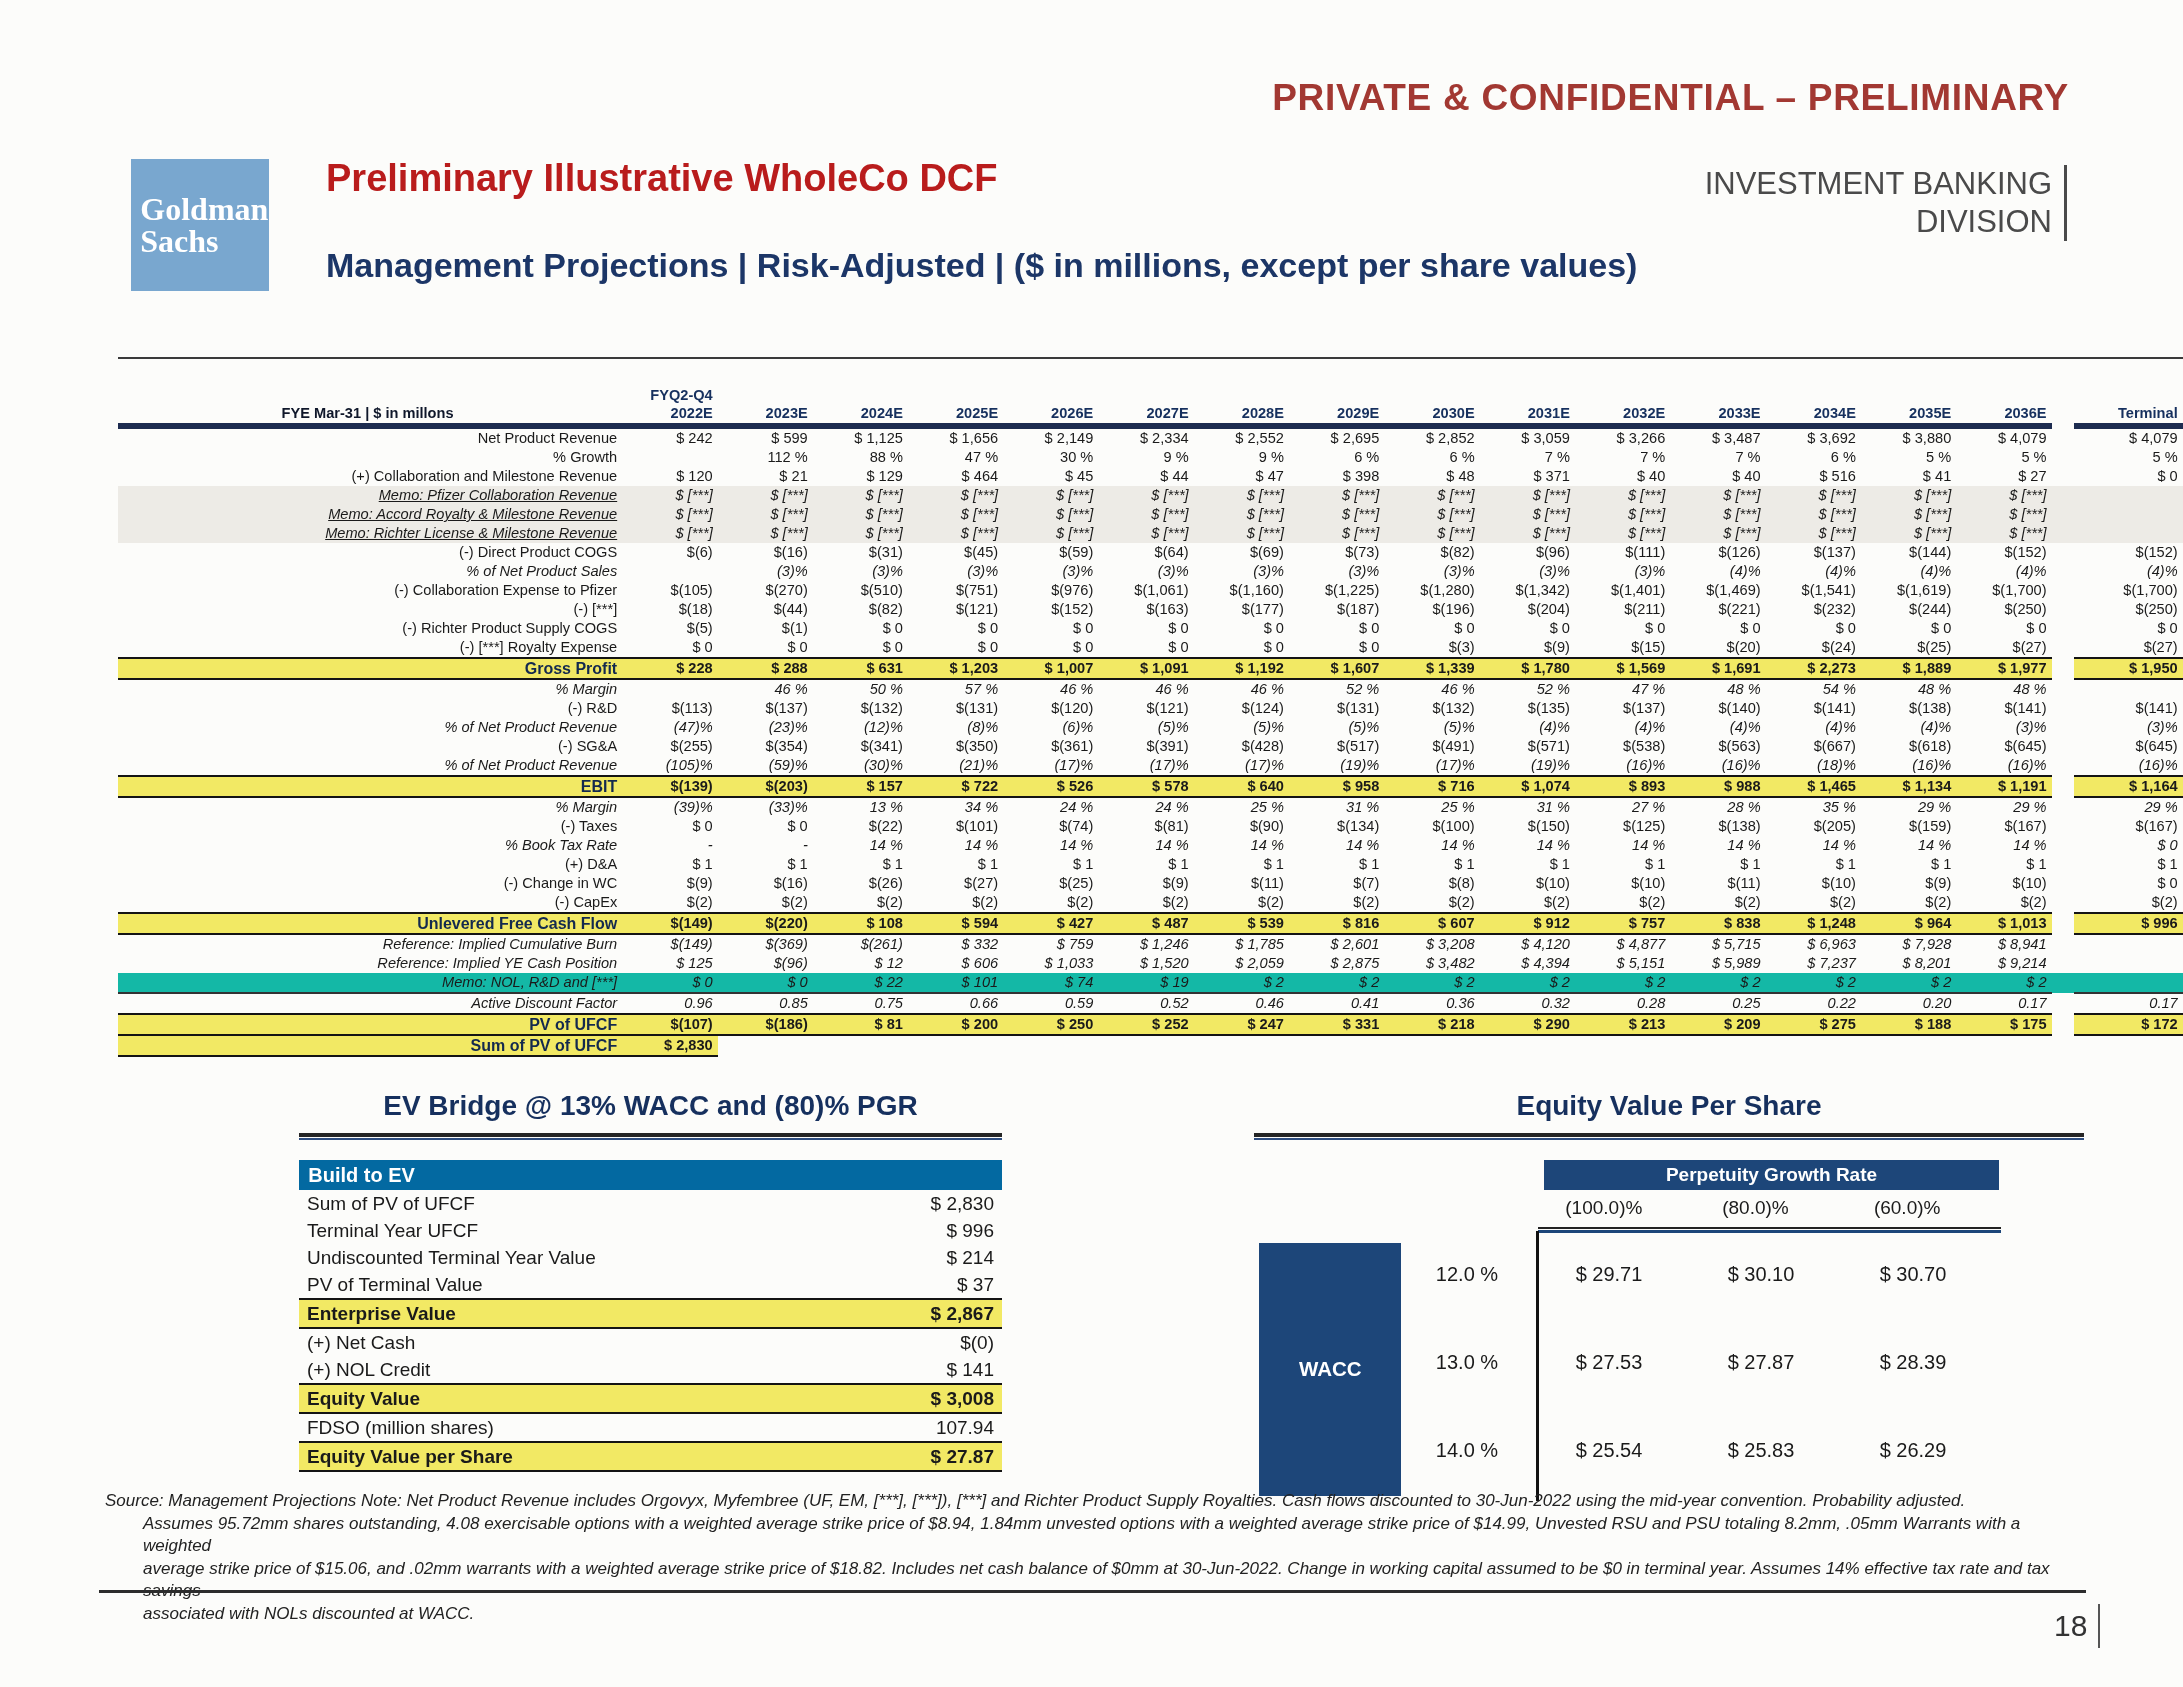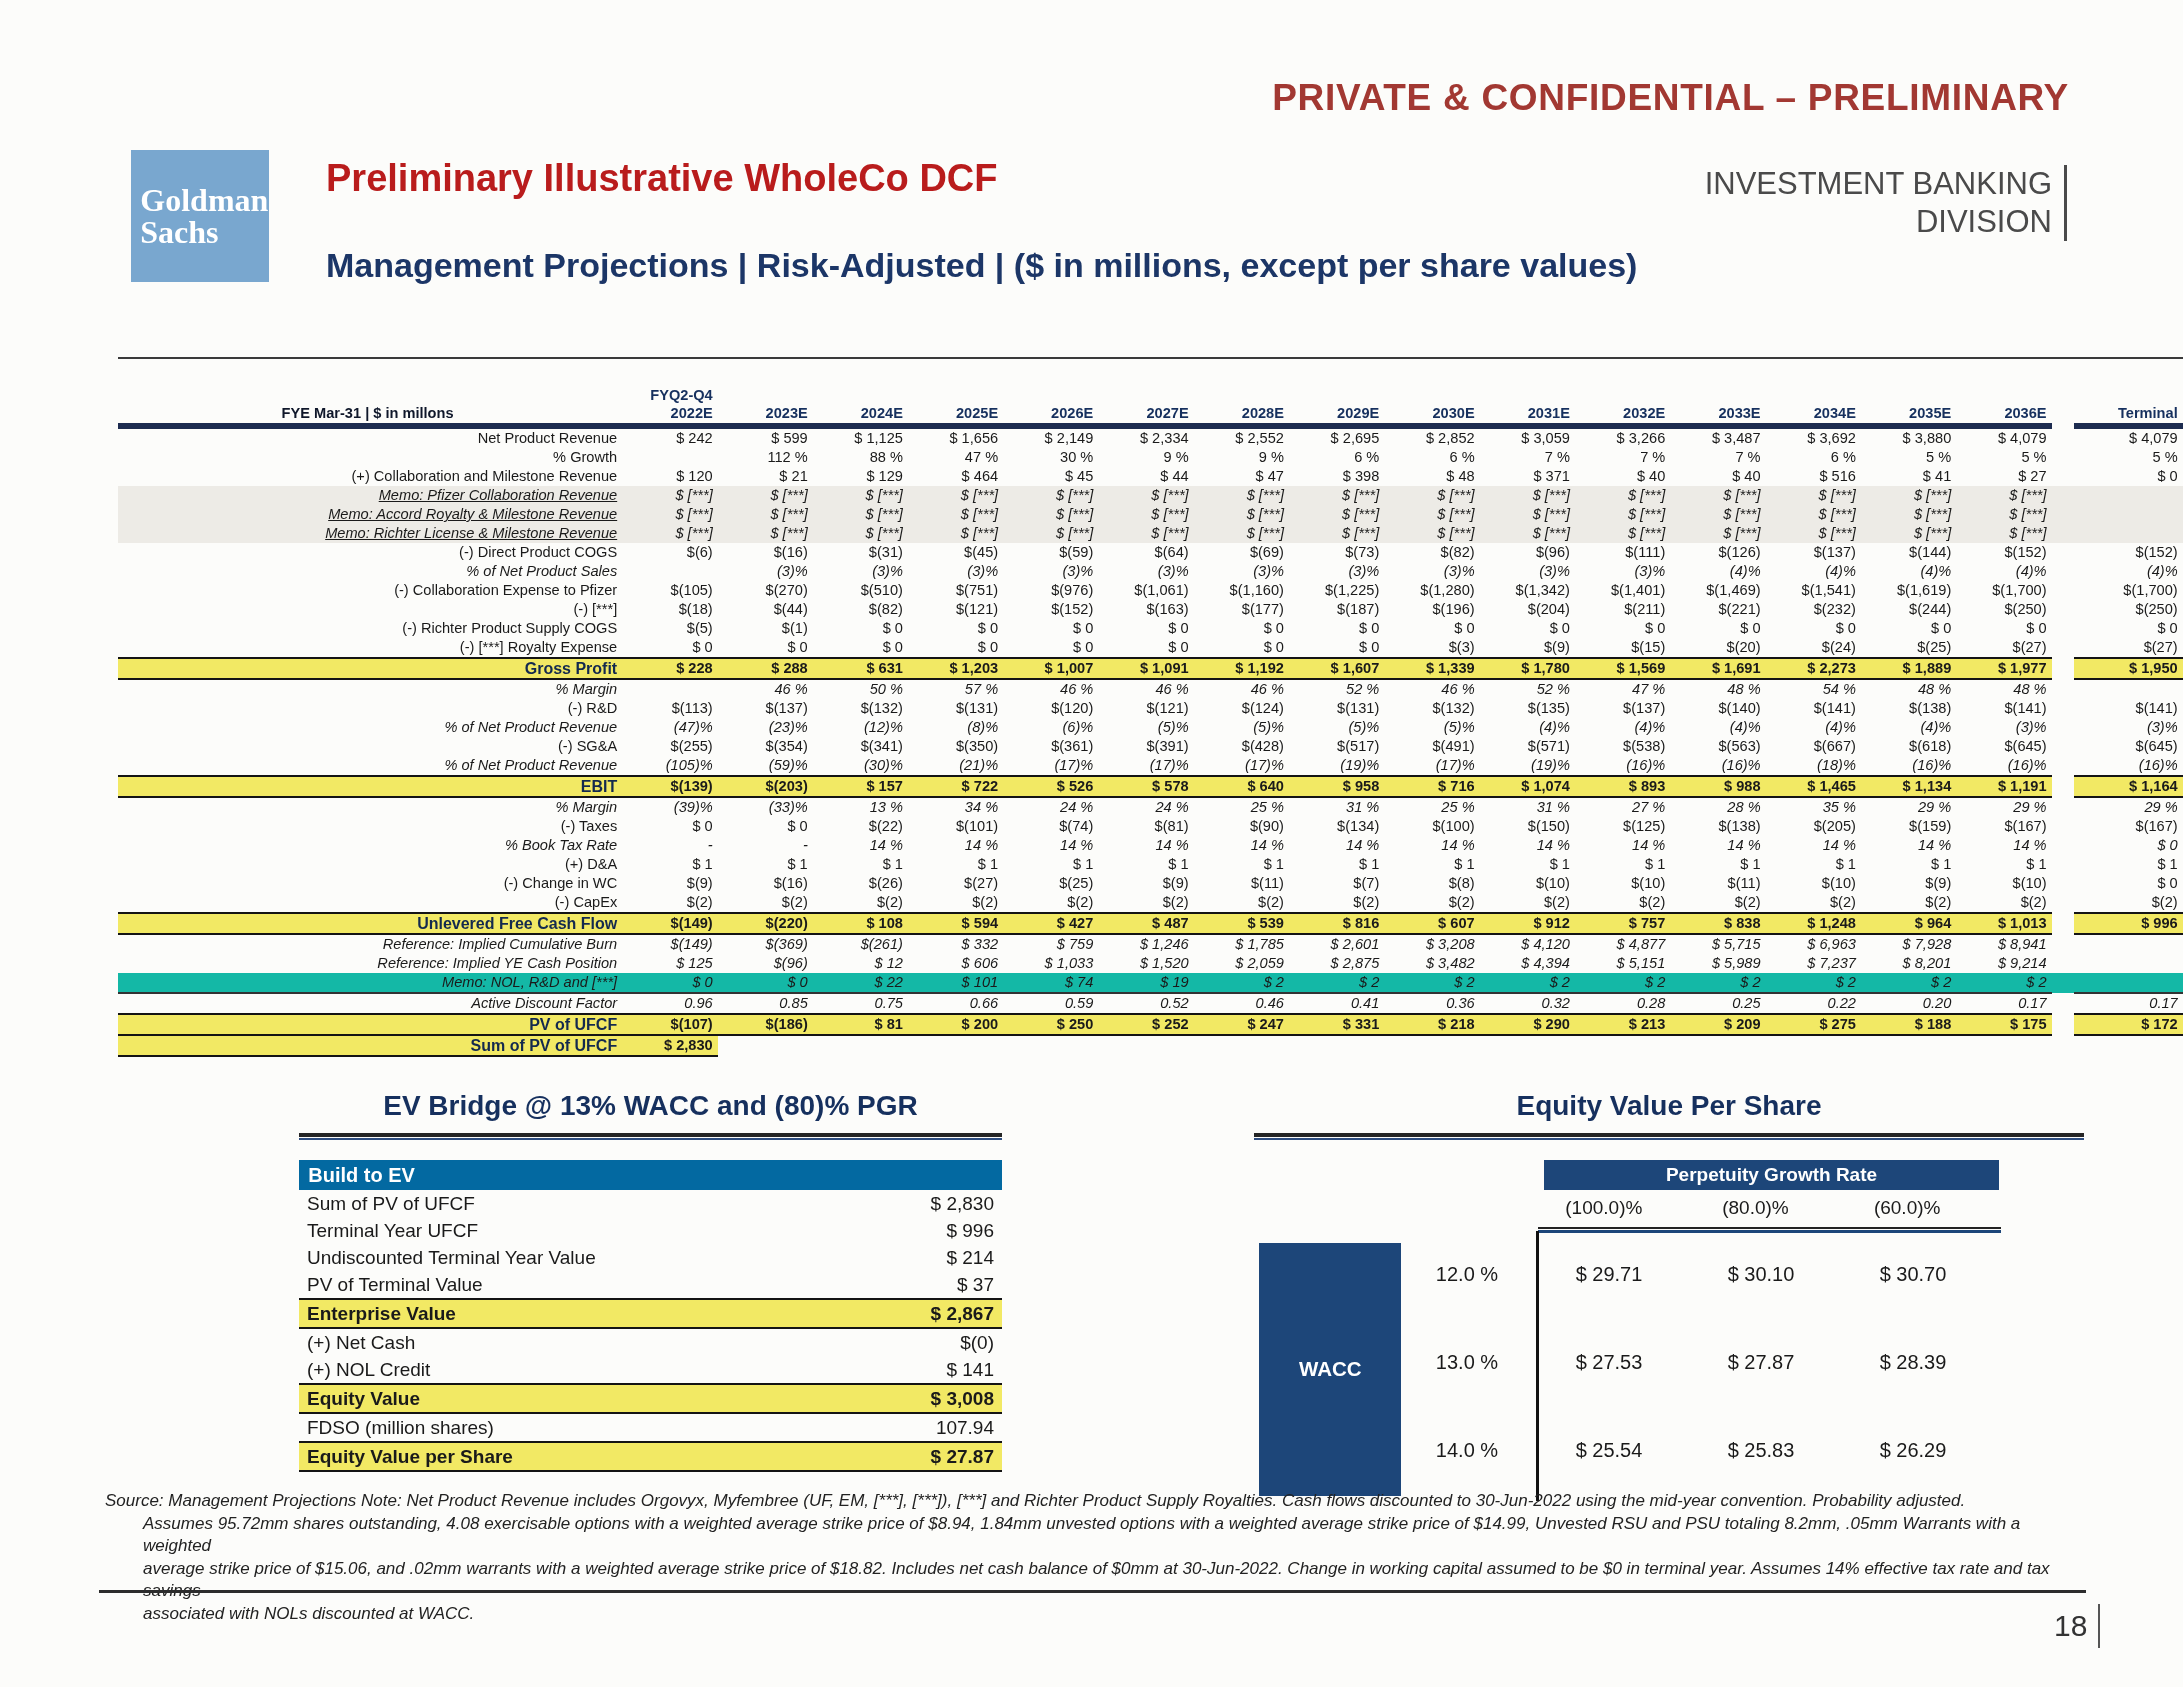--- a/index.html
+++ b/index.html
@@ -2,21 +2,21 @@
 <html style="font-size:10.6px"><head>
 <meta charset="utf-8">
 <style>
   html,body{margin:0;padding:0;}
   body{width:2183px;height:1687px;position:relative;background:#fcfcfa;
        font-family:"Liberation Sans",sans-serif;color:#1a1a1a;overflow:hidden;}
 
   
   .confidential{position:absolute;top:77px;right:114px;font-size:37px;font-weight:bold;
                 color:#a23832;letter-spacing:0.7px;}
-  .gs-logo{position:absolute;left:131px;top:150px;width:138px;height:132px;background:#79a7cf;
+  .gs-logo{position:absolute;left:131px;top:159px;width:138px;height:132px;background:#79a7cf;
            display:flex;flex-direction:column;justify-content:center;padding-left:9.3px;box-sizing:border-box;}
   .gs-logo span{color:#ffffff;font-family:"Liberation Serif",serif;font-weight:bold;
                 font-size:32px;line-height:32px;}
   .main-title{position:absolute;left:326px;top:157px;font-size:38px;font-weight:bold;color:#b91c1c;}
   .division{position:absolute;right:116px;top:165px;text-align:right;font-size:31px;color:#4a4a4a;
             line-height:38px;border-right:3.3px solid #4a4a4a;padding-right:12px;}
   .subtitle{position:absolute;left:326px;top:246px;font-size:34px;font-weight:bold;color:#1c3667;}
 
   
   table.dcf{position:absolute;left:118px;top:357px;border-collapse:collapse;table-layout:fixed;

